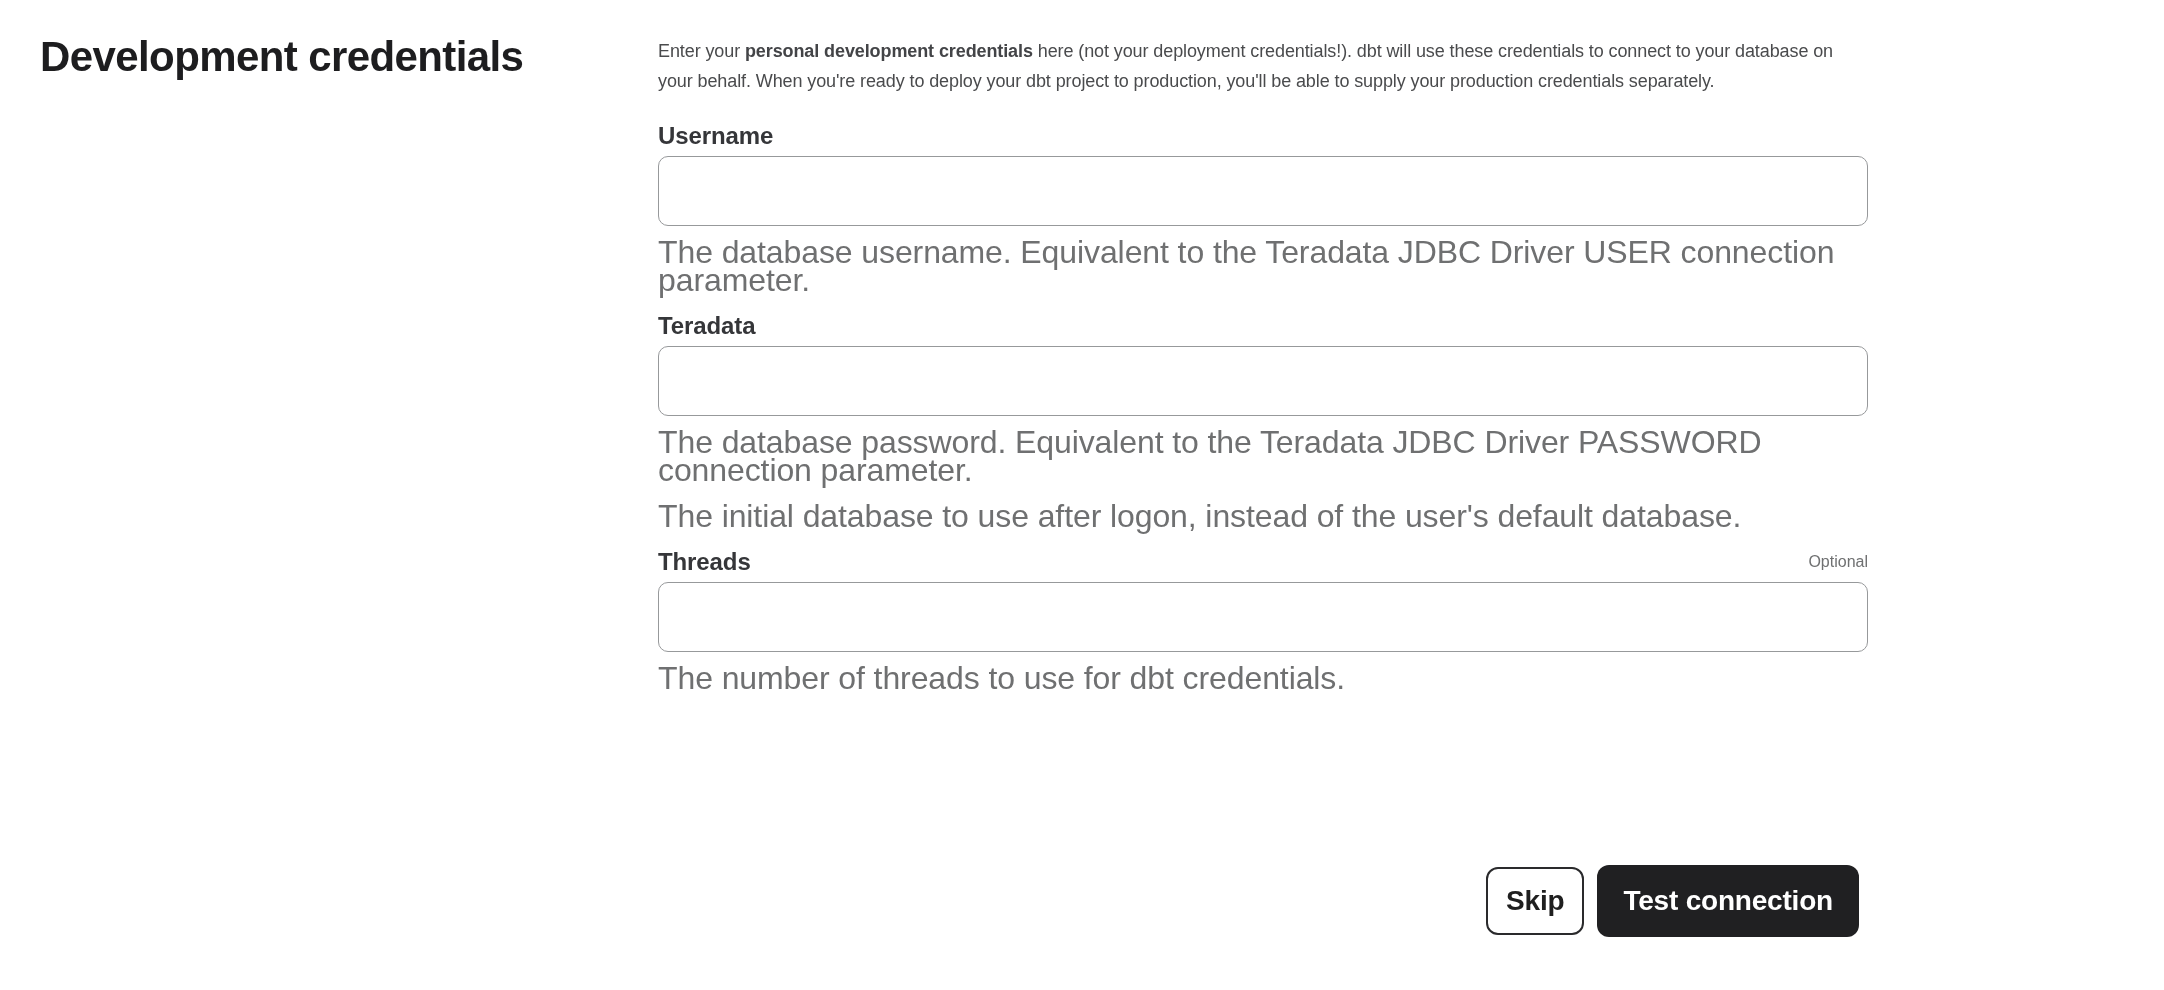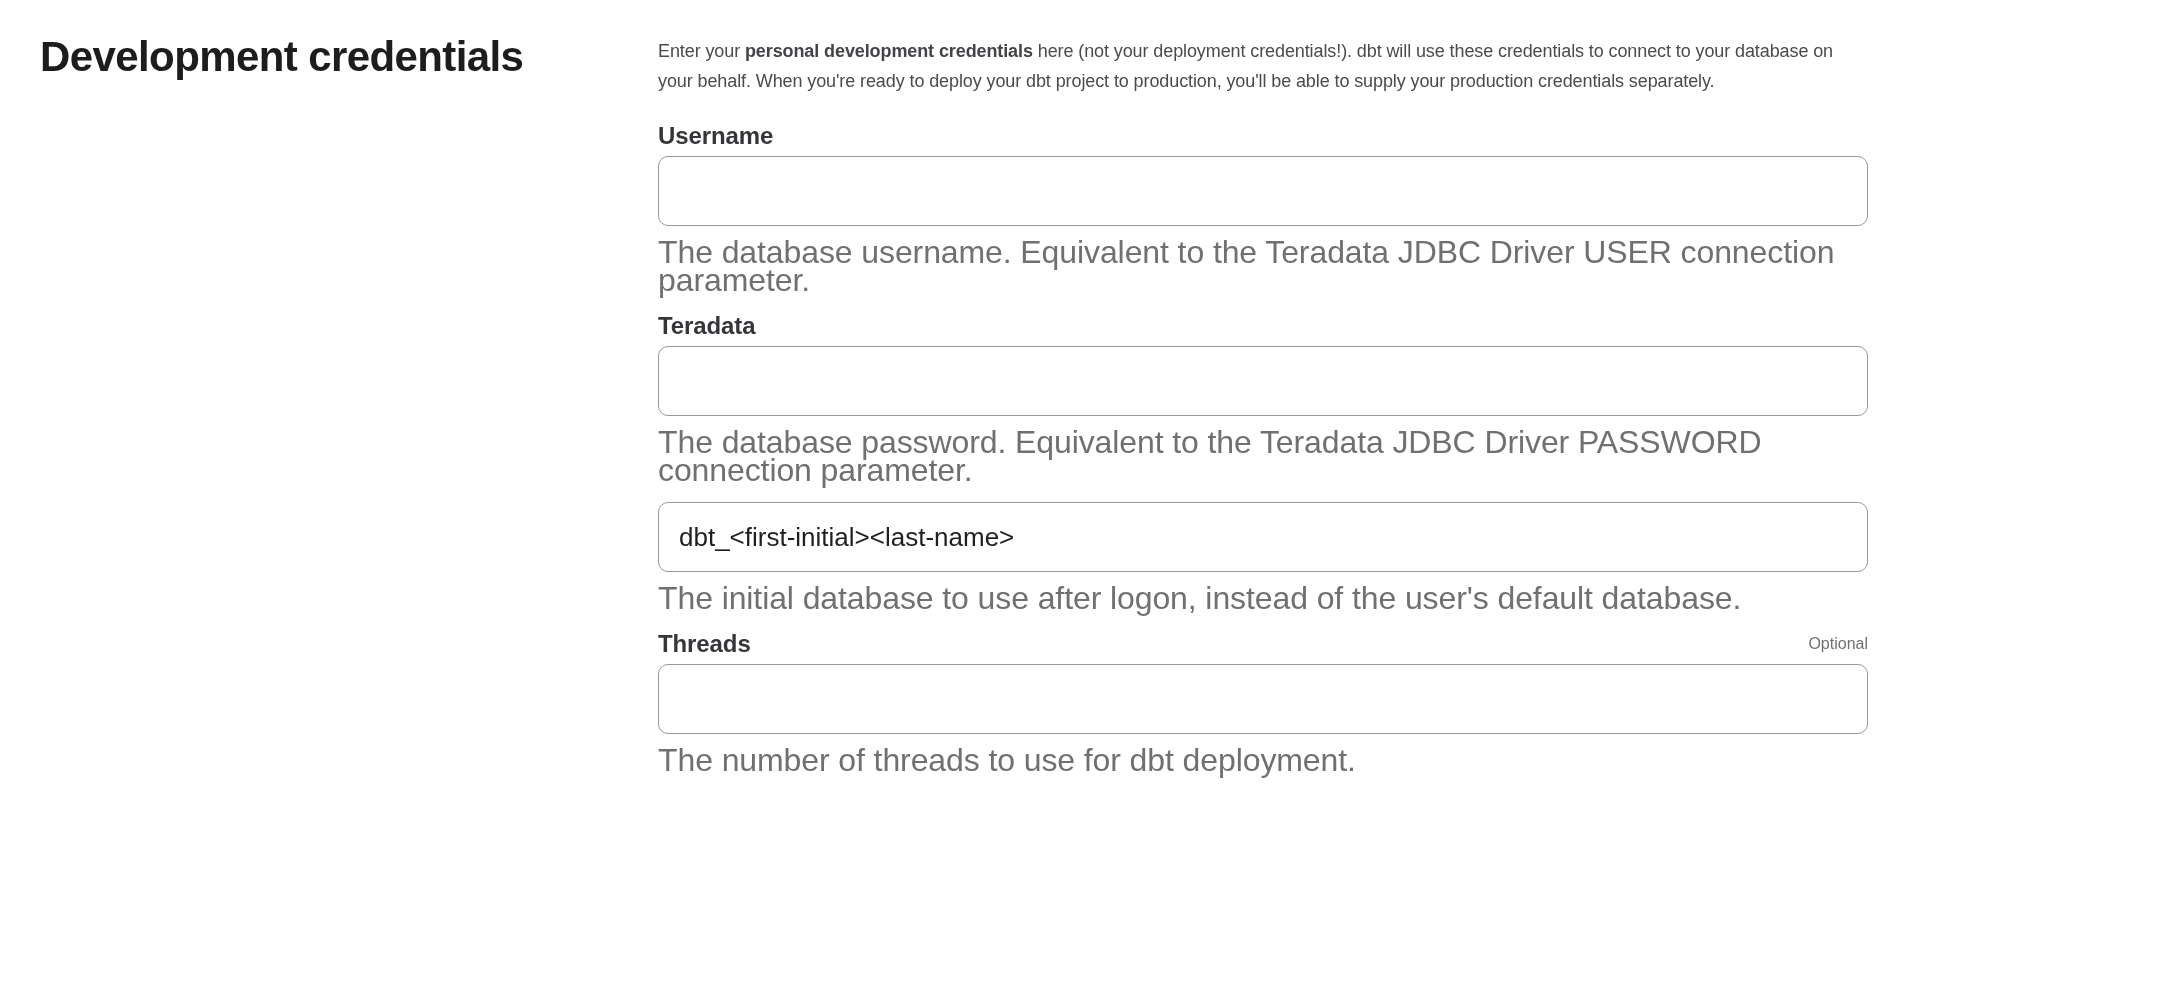--- a/index.html
+++ b/index.html
@@ -95,29 +95,32 @@
 
     <div class="field">
       <div class="field-label-row">
         <span class="field-label">Teradata</span>
       </div>
       <input class="text-input" type="password" value="" style="">
       <p class="helper">The database password. Equivalent to the Teradata JDBC Driver PASSWORD connection parameter.</p>
     </div>
 
     <div class="field">
-      <input class="text-input" type="text" value="dbt_&lt;first-initial&gt;&lt;last-name&gt;" style="">
       <p class="helper">The initial database to use after logon, instead of the user's default database.</p>
     </div>
 
     <div class="field">
       <div class="field-label-row">
         <span class="field-label">Threads</span>
         <span class="optional-badge">Optional</span>
       </div>
       <input class="text-input" type="text" value="" style="">
-      <p class="helper">The number of threads to use for dbt deployment.</p>
+      <p class="helper">The number of threads to use for dbt credentials.</p>
     </div>
 
   </div>
 
+  <div class="actions">
+    <button class="btn btn-secondary">Skip</button>
+    <button class="btn btn-primary">Test connection</button>
+  </div>
 
 </div>
 
 </body></html>

